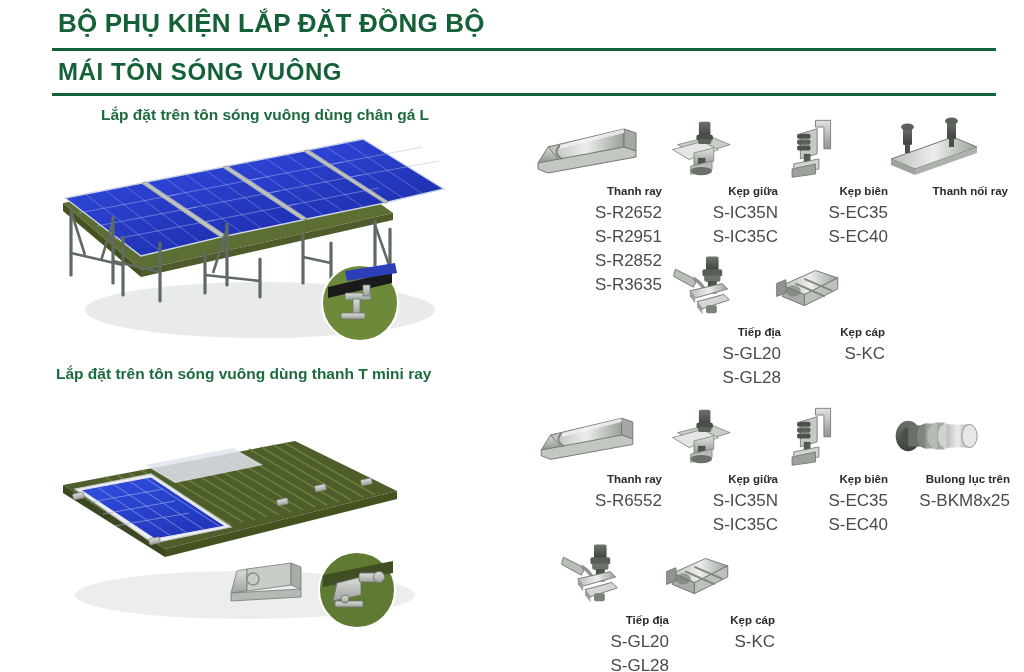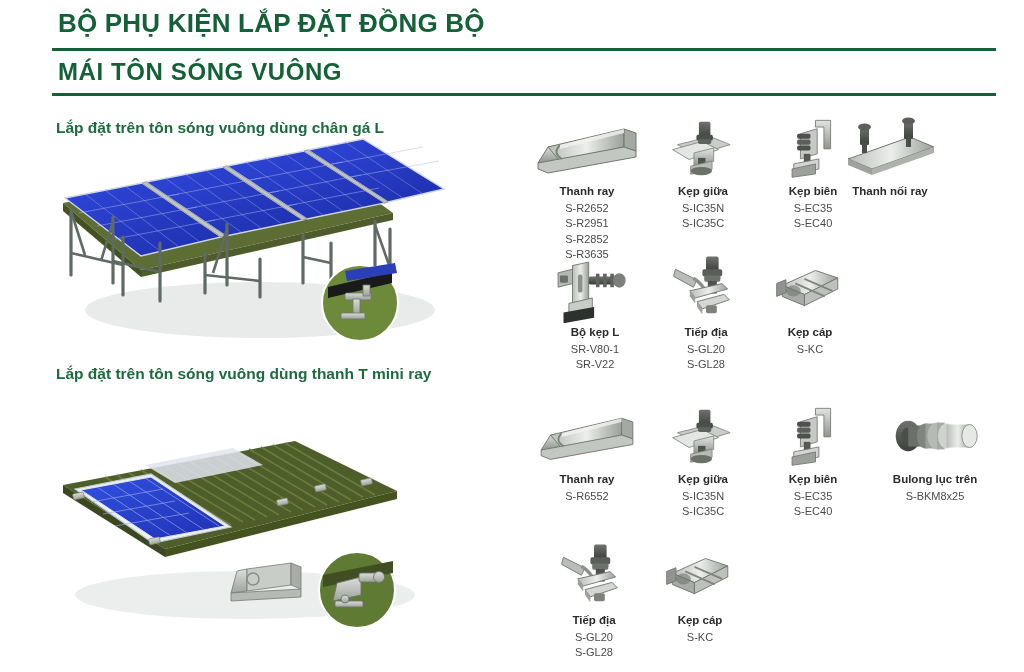--- a/index.html
+++ b/index.html
@@ -26,43 +26,43 @@
   .title-sub {
     position: absolute; left: 58px; top: 58px;
     font-size: 24px; font-weight: bold; letter-spacing: .6px;
     color: #146137; white-space: nowrap;
   }
   .sec-label {
     position: absolute; left: 56px;
     font-size: 15.5px; font-weight: bold; color: #1d6b3f;
     white-space: nowrap;
   }
-  .sec-label.s1 { top: 119px; }
+  .sec-label.s1 { top: 106px; margin-left: 45px; }
   .sec-label.s2 { top: 365px; }
 
   
   .scene { position: absolute; }
   .scene svg { display: block; }
 
   
   .prod {
     position: absolute;
     width: 150px;
-    text-align: center;
+    text-align: right;
   }
   .prod .art {
     height: 72px;
     display: flex; align-items: center; justify-content: center;
   }
   .prod .pname {
     font-size: 11.5px; font-weight: bold; color: #2b2b2b;
     line-height: 1.35; white-space: nowrap;
   }
   .prod .pcode {
-    font-size: 11px; color: #4a4a4a; line-height: 1.42;
+    font-size: 17px; color: #4a4a4a; line-height: 1.42;
     white-space: nowrap;
   }
   .codes { margin-top: 1px; }
 </style>
 </head>
 <body>
 
 <div class="page">
 
   <div class="title-main">BỘ PHỤ KIỆN LẮP ĐẶT ĐỒNG BỘ</div>
@@ -404,41 +404,29 @@
           <use href="#sym-end-clamp" width="62" height="66"></use>
         </svg>
     </div>
     <div class="pname">Kẹp biên</div>
     <div class="codes">
       <div class="pcode">S-EC35</div>
       <div class="pcode">S-EC40</div>
     </div>
   </div>
 
-  <div class="prod" style="left:815px; top:112px;">
+  <div class="prod" style="left:858px; top:112px;">
     <div class="art">
       <svg width="104" height="62">
           <use href="#sym-rail-splice" width="104" height="62"></use>
         </svg>
     </div>
     <div class="pname">Thanh nối ray</div>
   </div>
 
-  <div class="prod" style="left:520px; top:253px;">
-    <div class="art">
-      <svg width="104" height="72">
-          <use href="#sym-l-foot" width="104" height="72"></use>
-        </svg>
-    </div>
-    <div class="pname">Bộ kẹp L</div>
-    <div class="codes">
-      <div class="pcode">SR-V80-1</div>
-      <div class="pcode">SR-V22</div>
-    </div>
-  </div>
 
   <div class="prod" style="left:631px; top:253px;">
     <div class="art">
       <svg width="80" height="72">
           <use href="#sym-grounding" width="80" height="72"></use>
         </svg>
     </div>
     <div class="pname">Tiếp địa</div>
     <div class="codes">
       <div class="pcode">S-GL20</div>

